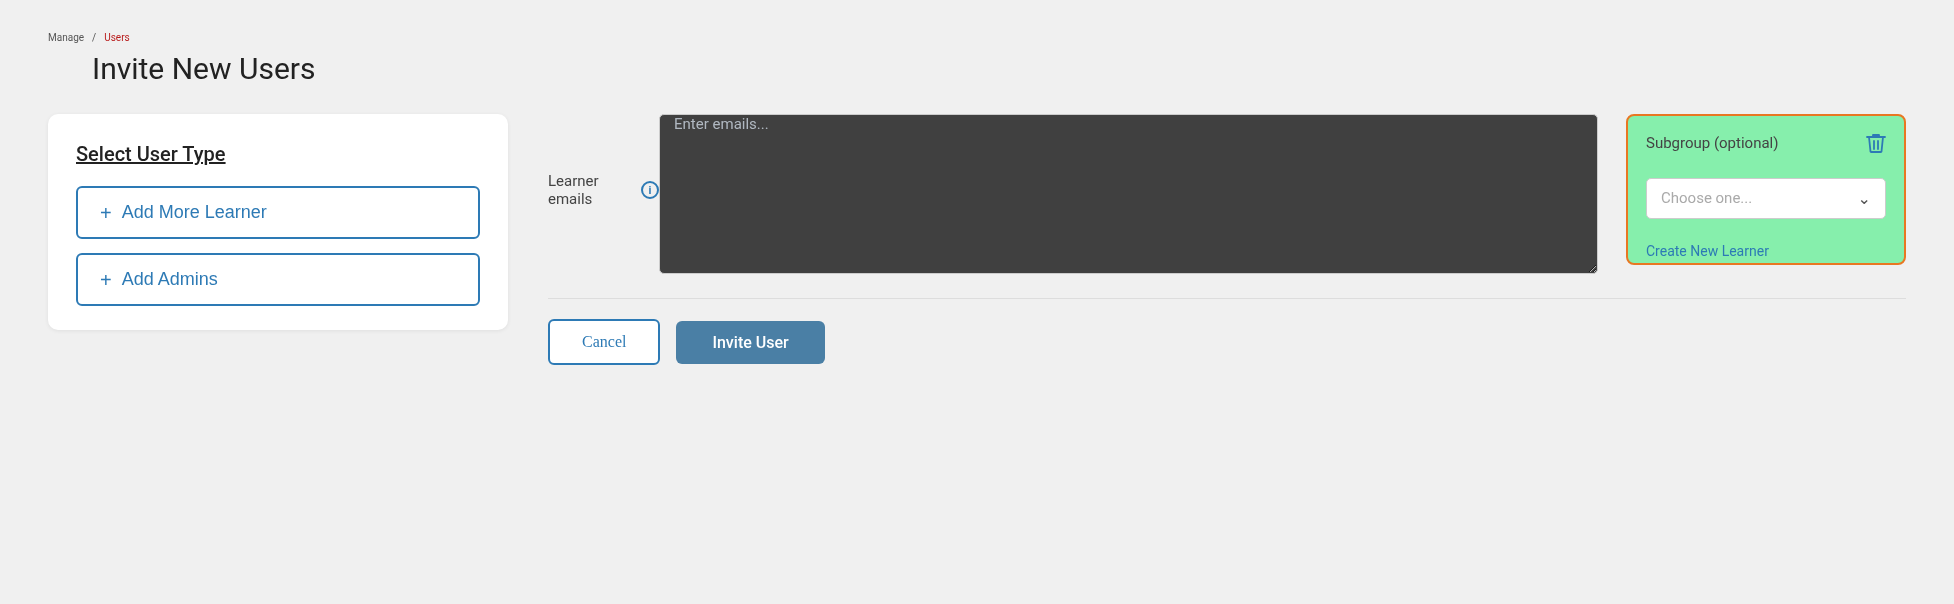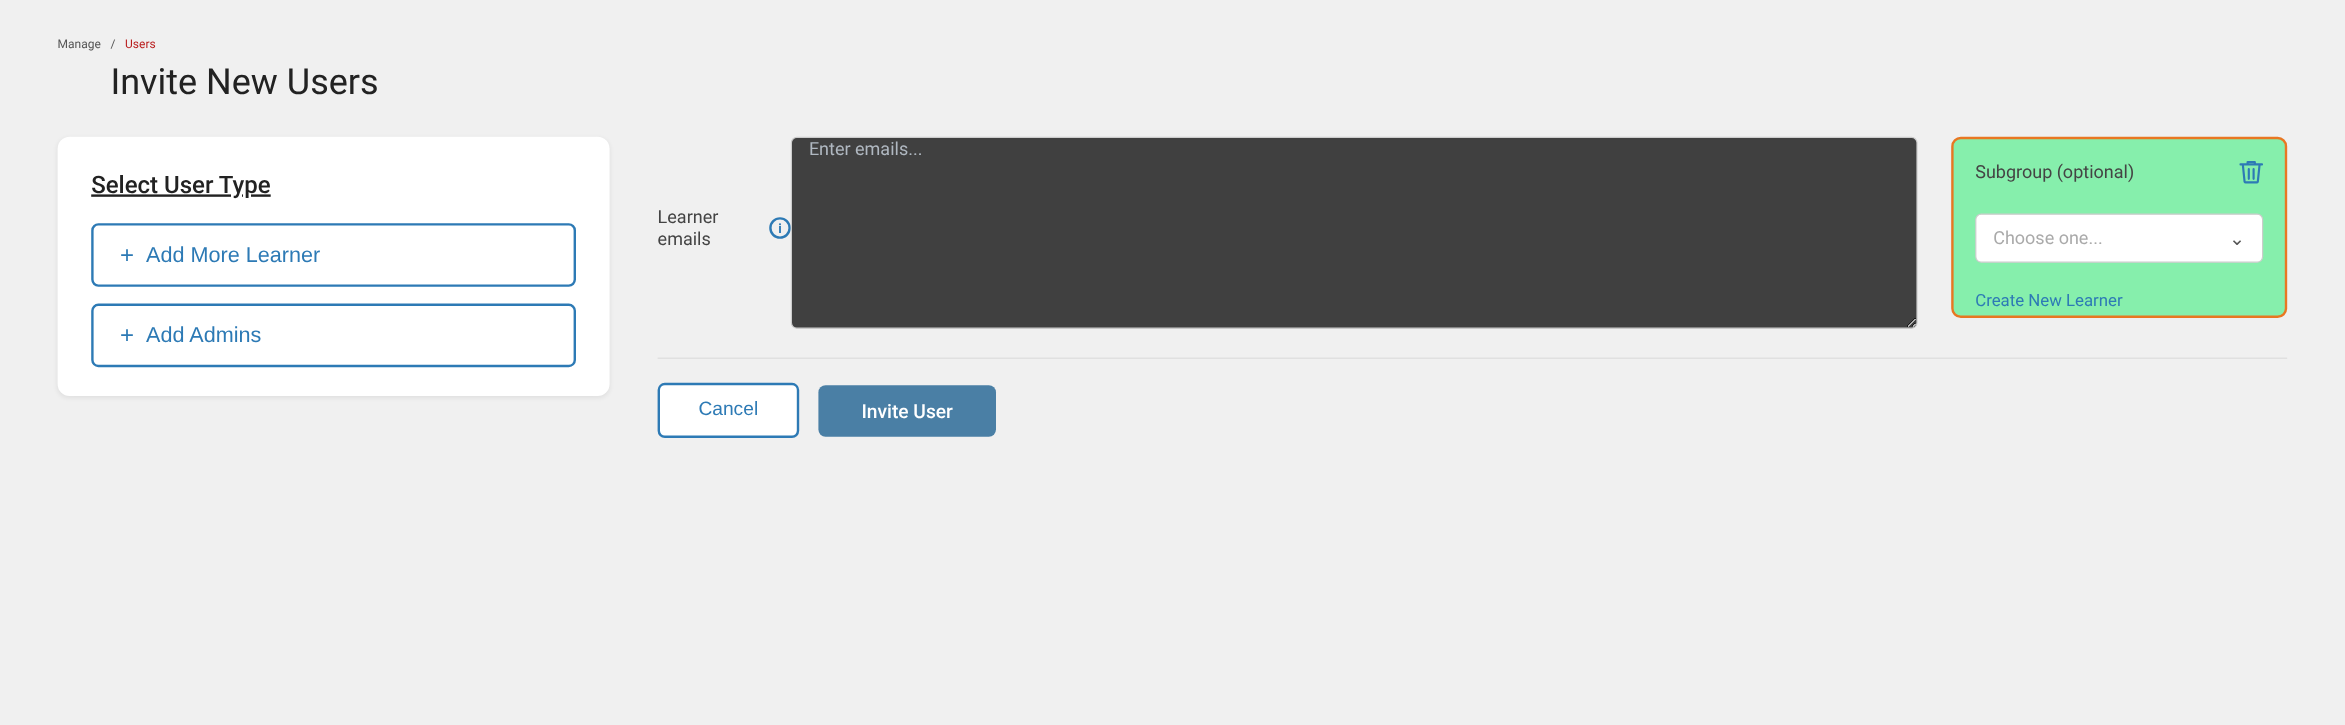--- a/index.html
+++ b/index.html
@@ -249,21 +249,21 @@
     }
 
     .cancel-btn {
       padding: 12px 32px;
       border: 2px solid #2d7ab5;
       border-radius: 6px;
       background: #fff;
       color: #2d7ab5;
       font-size: 16px;
       cursor: pointer;
-      font-family: Liberation Sans, sans-serif;
+      font-family: Liberation Serif, serif;
       transition: background 0.15s;
     }
 
     .invite-btn {
       padding: 12px 36px;
       border: none;
       border-radius: 6px;
       background: #4a7fa5;
       color: #fff;
       font-size: 16px;

